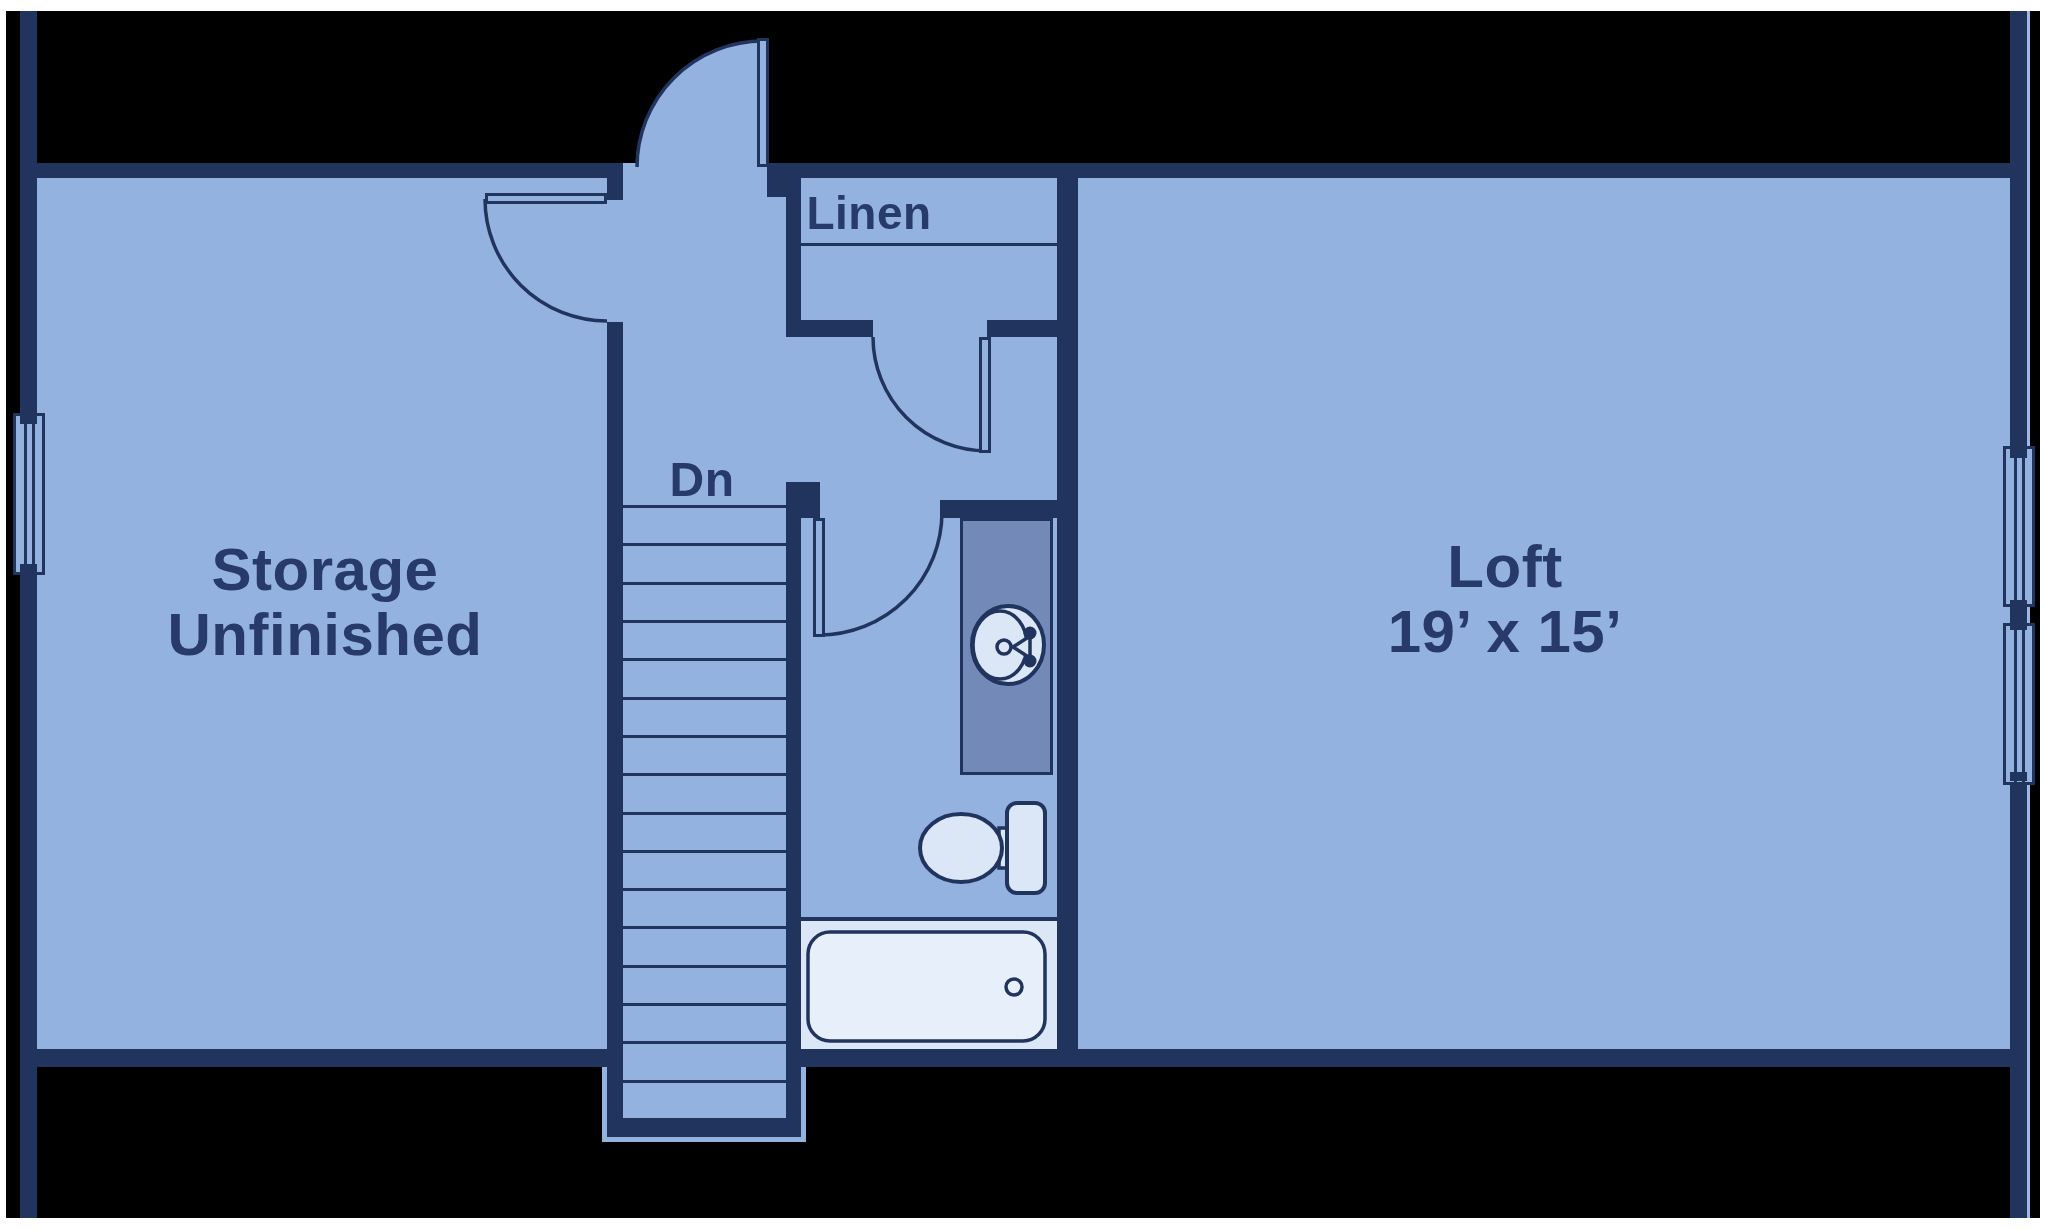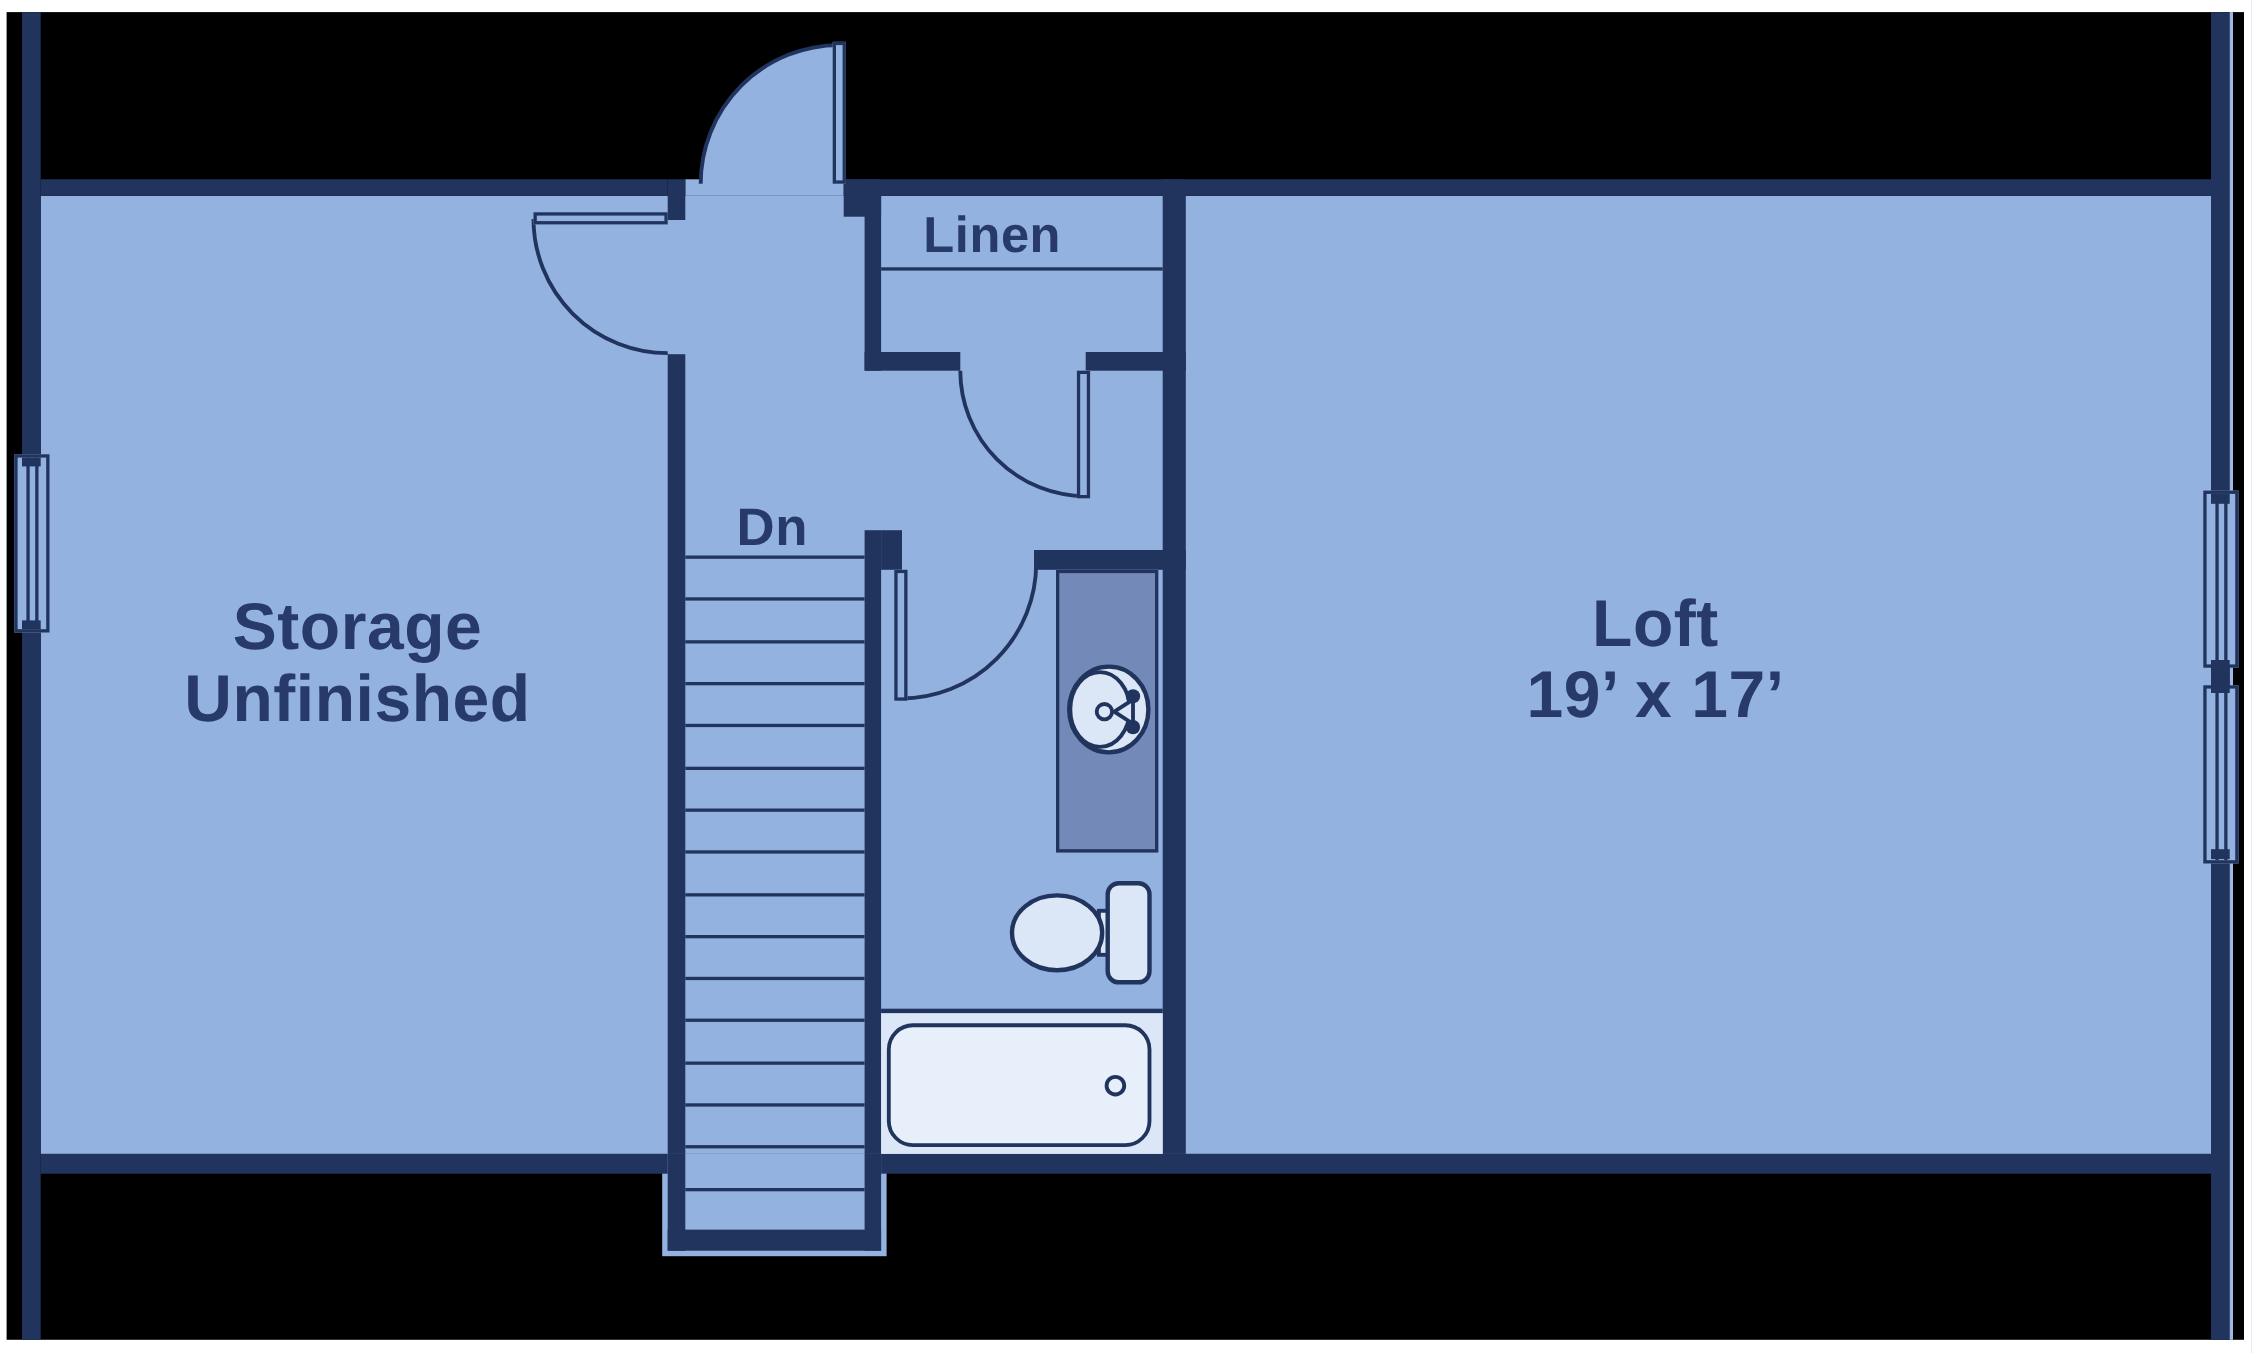--- a/index.html
+++ b/index.html
@@ -166,21 +166,21 @@
   <div class="leaf" style="left:979px;top:337px;width:12px;height:116px;"></div>
   <div class="leaf" style="left:813px;top:518px;width:12px;height:119px;"></div>
 
   <div class="label label-big" style="left:325px;top:603px;">
     <div>Storage</div>
     <div>Unfinished</div>
   </div>
 
   <div class="label label-big" style="left:1505px;top:600px;">
     <div>Loft</div>
-    <div>19’ x 17’</div>
+    <div>19’ x 15’</div>
   </div>
 
 
-  <div class="label label-linen" style="left:902px;top:214px;">Linen</div>
+  <div class="label label-linen" style="left:869px;top:214px;">Linen</div>
 
   <div class="label label-dn" style="left:702px;top:480px;">Dn</div>
 
 </div>
 
 </body></html>

